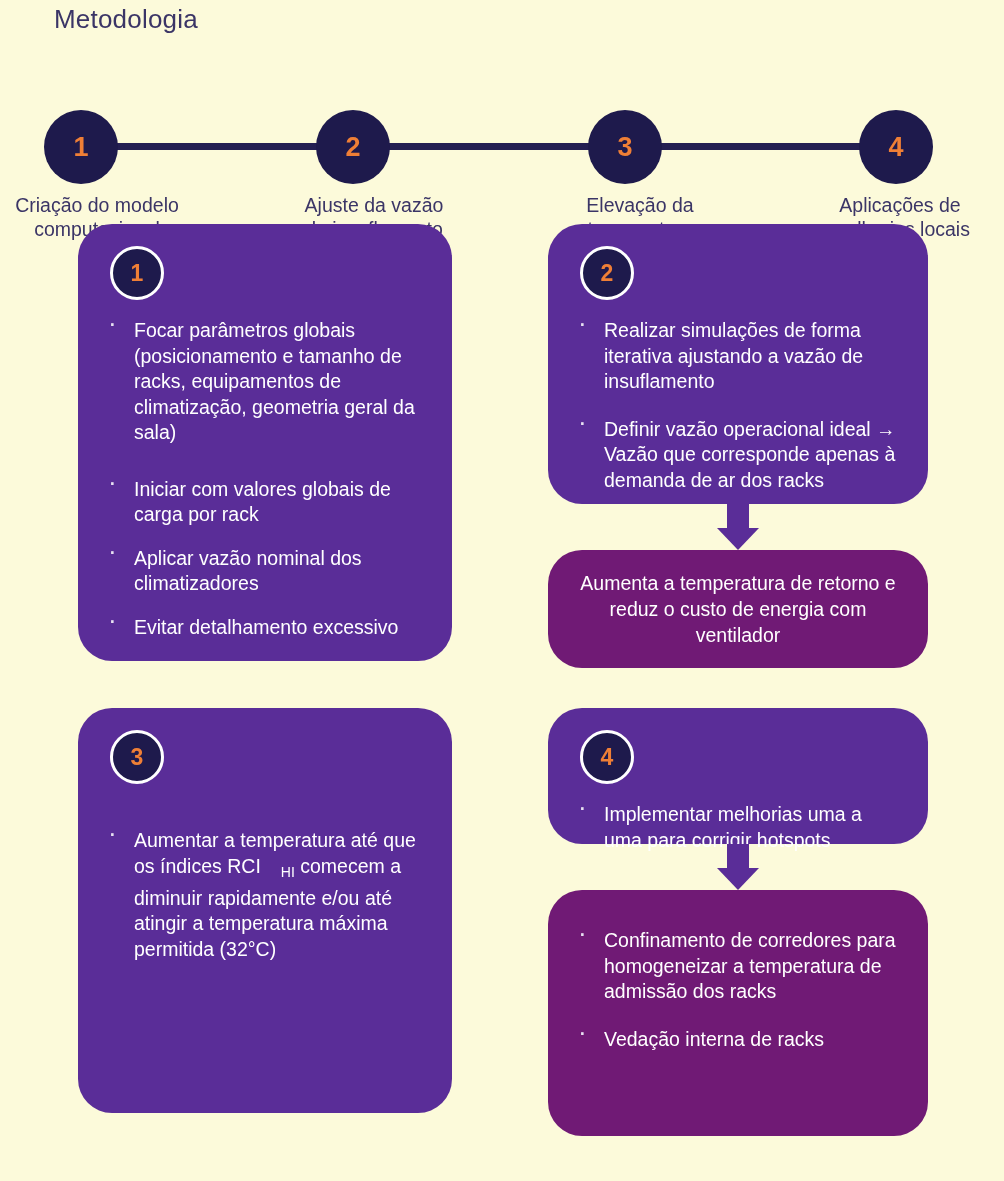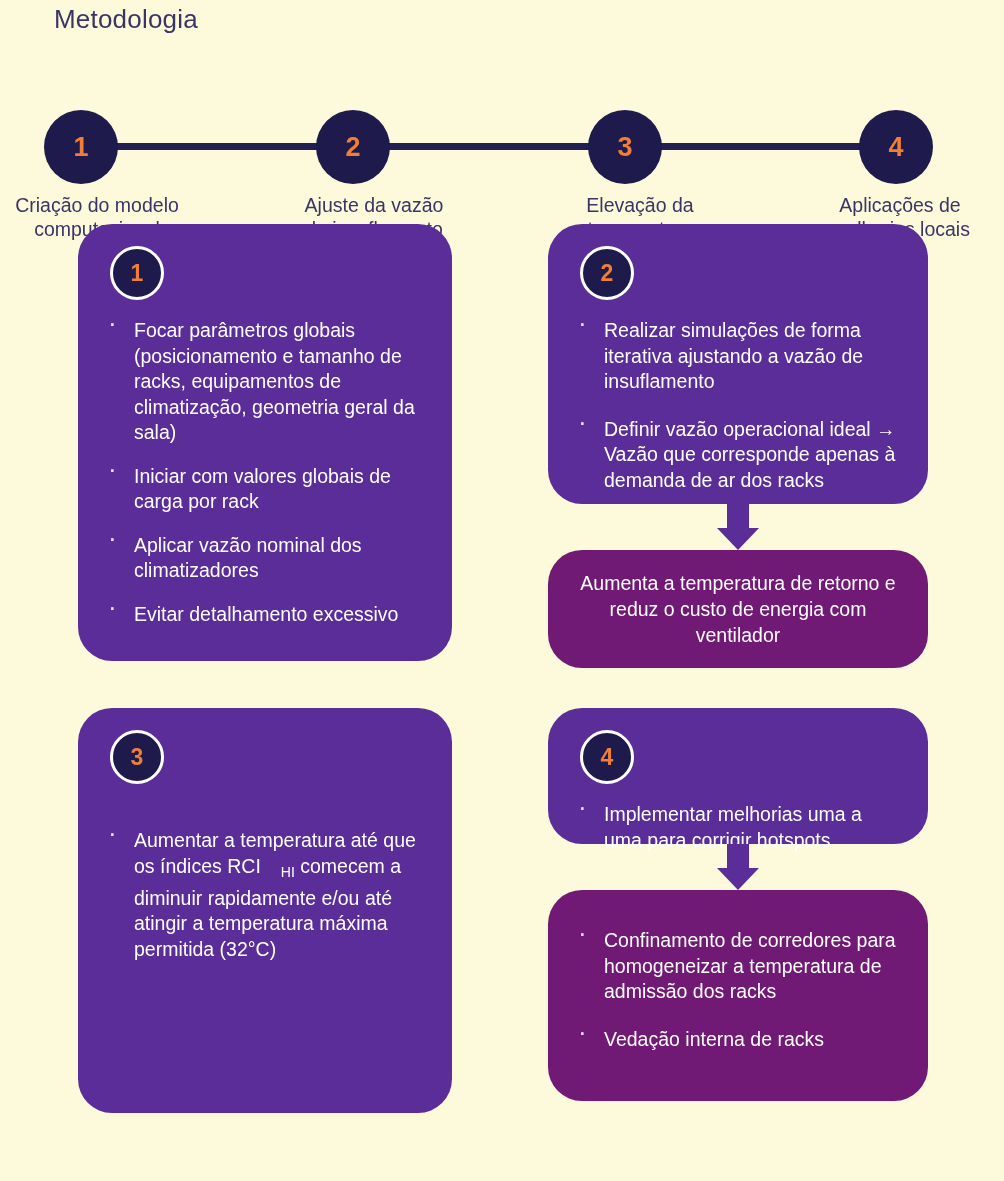--- a/index.html
+++ b/index.html
@@ -186,21 +186,21 @@
   <div class="tl-label" style="left:900px;">Aplicações de<br>melhorias locais</div>
 </div>
 
 <div class="board">
 
   <div class="col-left" style="top:224px;">
     <div class="card purple" style="height:437px;padding:94px 24px 20px 24px;">
       <div class="badge">1</div>
       <ul class="bullets">
         <li>Focar parâmetros globais (posicionamento e tamanho de racks, equipamentos de climatização, geometria geral da sala)</li>
-        <li style="margin-top:18px;">Iniciar com valores globais de carga por rack</li>
+        <li style="margin-top:31px;">Iniciar com valores globais de carga por rack</li>
         <li>Aplicar vazão nominal dos climatizadores</li>
         <li>Evitar detalhamento excessivo</li>
       </ul>
     </div>
   </div>
 
   <div class="col-left" style="top:708px;">
     <div class="card purple" style="height:405px;padding:94px 24px 20px 24px;">
       <div class="badge">3</div>
       <ul class="bullets">
@@ -234,21 +234,21 @@
       <ul class="bullets">
         <li>Implementar melhorias uma a uma para corrigir hotspots</li>
       </ul>
     </div>
 
     <div class="arrow">
       <div class="shaft"></div>
       <div class="head"></div>
     </div>
 
-    <div class="card green" style="height:211px;padding:38px 24px 20px 24px;">
+    <div class="card green" style="height:246px;padding:38px 24px 20px 24px;">
       <ul class="bullets">
         <li>Confinamento de corredores para homogeneizar a temperatura de admissão dos racks</li>
         <li style="margin-top:22px;">Vedação interna de racks</li>
       </ul>
     </div>
   </div>
 
 </div>
 
 </body></html>

